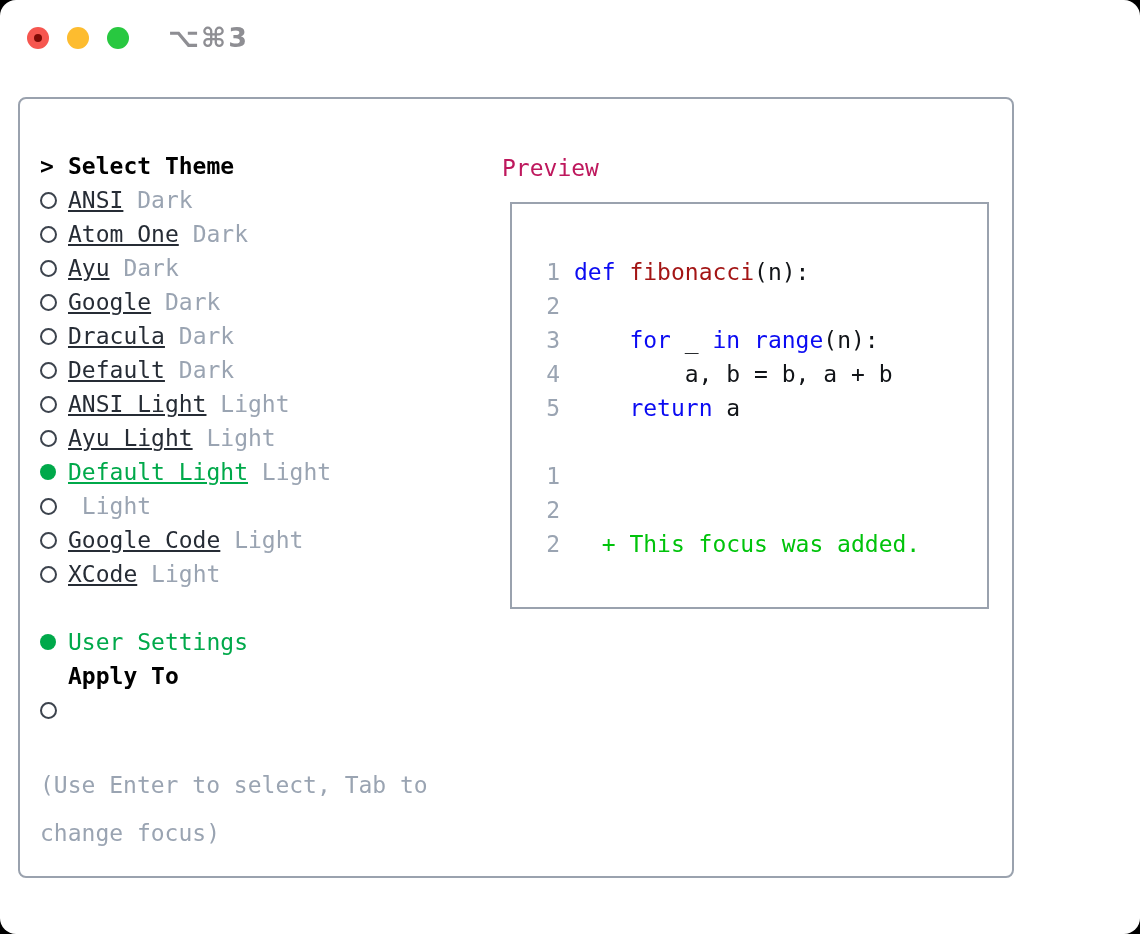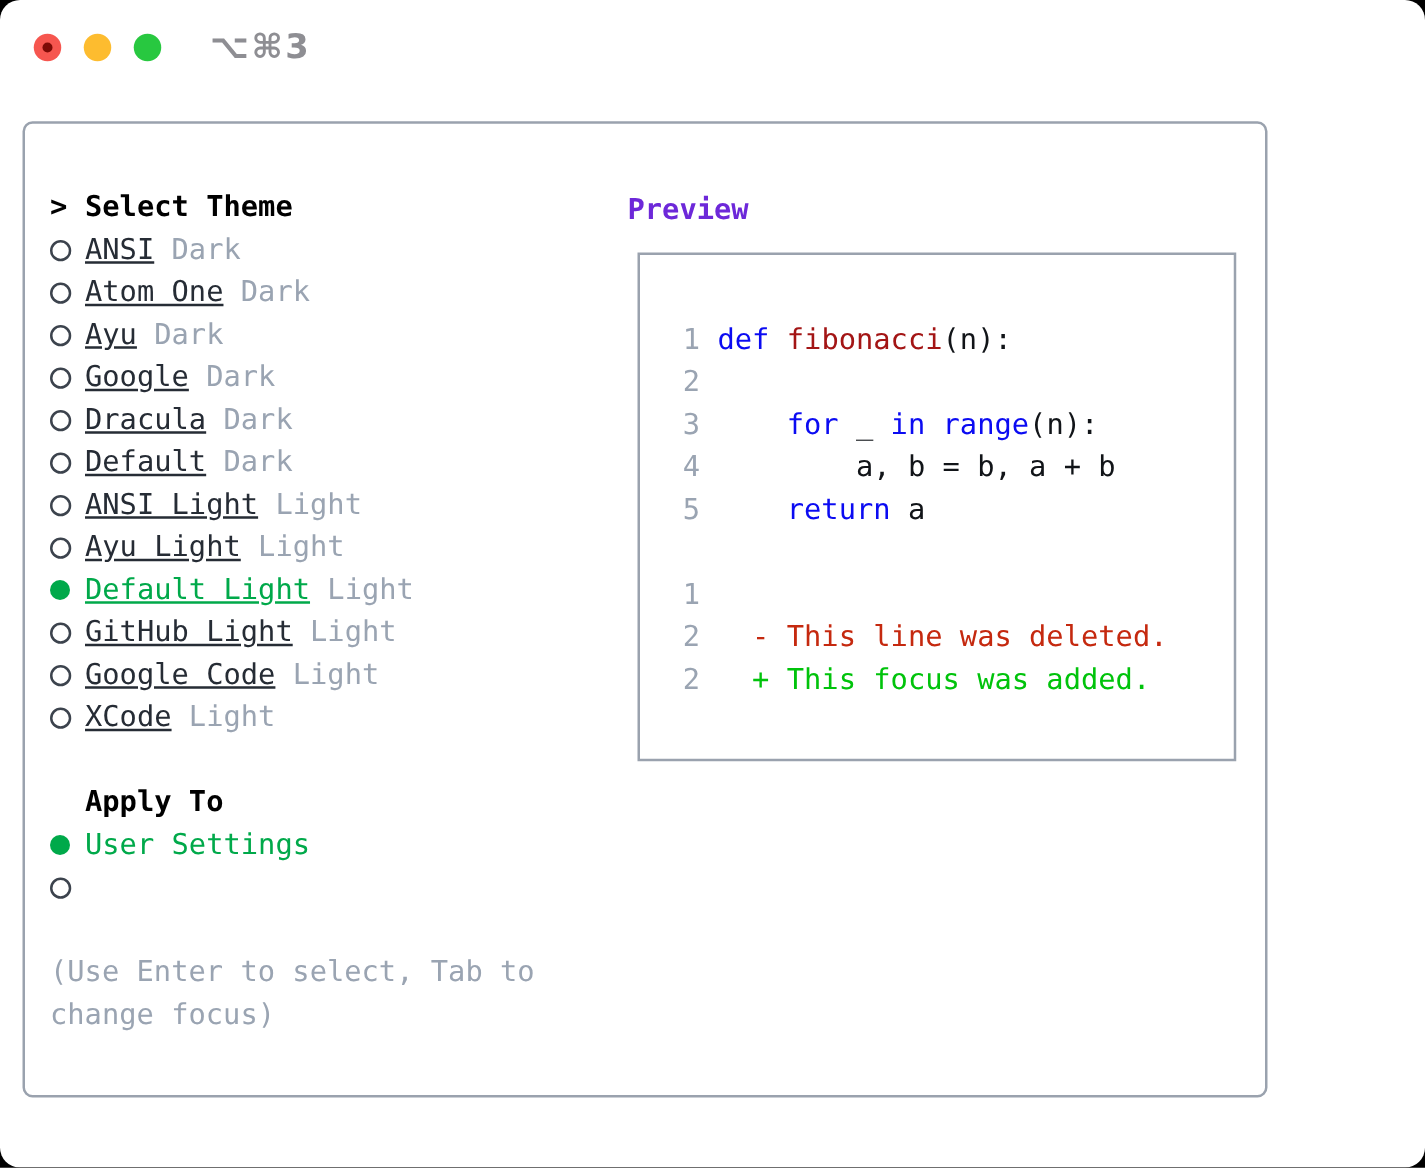--- a/index.html
+++ b/index.html
@@ -32,23 +32,23 @@
   .prompt{font-weight:bold;color:#000;}
   .heading-text{font-weight:bold;color:#000;text-align:right;}
   .ring{width:13px;height:13px;border:2px solid #3c434d;border-radius:50%;}
   .dot-sel{width:16px;height:16px;border-radius:50%;background:var(--accent-green,#00a94a);}
   .theme-name{color:var(--text-dark,#262c35);text-decoration:underline;}
   .theme-name.sel{color:var(--accent-green,#00a94a);}
   .theme-variant{color:var(--muted-gray,#9aa4b2);}
   .opt-label{color:var(--text-dark,#262c35);}
   .opt-label.sel{color:var(--accent-green,#00a94a);}
   .spacer{height:34px;}
-  .help{color:var(--muted-gray,#9aa4b2);line-height:34px;width:460px;}
+  .help{color:var(--muted-gray,#9aa4b2);line-height:48px;width:460px;}
   
-  .preview-heading{position:absolute;left:482px;top:52px;height:34px;display:flex;align-items:center;font-weight:bold;color:#6d28d9;}
+  .preview-heading{position:absolute;left:482px;top:52px;height:34px;display:flex;align-items:center;font-weight:normal;color:#be185d;}
   .preview-box{
     position:absolute;left:490px;top:103px;width:479px;height:407px;box-sizing:border-box;
     border:2px solid var(--border-gray,#9aa2ae);
     padding:51px 0 0 20px;overflow:hidden;
   }
   .cline{display:flex;align-items:center;height:34px;white-space:pre;}
   .ln{width:28px;flex:0 0 28px;text-align:right;color:var(--muted-gray,#9aa4b2);margin-right:14px;}
   .tok-plain{color:#111418;}
   .tok-keyword{color:var(--keyword-blue,#0b0bf2);}
   .tok-function{color:var(--function-red,#a31515);}
@@ -74,36 +74,36 @@
         <div class="row"><span class="gutter"><span class="prompt">&gt;</span></span><span class="heading-text">Select Theme</span></div>
         <div class="row"><span class="gutter"><span class="ring"></span></span><span class="theme-name">ANSI</span><span class="theme-variant"> Dark</span></div>
         <div class="row"><span class="gutter"><span class="ring"></span></span><span class="theme-name">Atom One</span><span class="theme-variant"> Dark</span></div>
         <div class="row"><span class="gutter"><span class="ring"></span></span><span class="theme-name">Ayu</span><span class="theme-variant"> Dark</span></div>
         <div class="row"><span class="gutter"><span class="ring"></span></span><span class="theme-name">Google</span><span class="theme-variant"> Dark</span></div>
         <div class="row"><span class="gutter"><span class="ring"></span></span><span class="theme-name">Dracula</span><span class="theme-variant"> Dark</span></div>
         <div class="row"><span class="gutter"><span class="ring"></span></span><span class="theme-name">Default</span><span class="theme-variant"> Dark</span></div>
         <div class="row"><span class="gutter"><span class="ring"></span></span><span class="theme-name">ANSI Light</span><span class="theme-variant"> Light</span></div>
         <div class="row"><span class="gutter"><span class="ring"></span></span><span class="theme-name">Ayu Light</span><span class="theme-variant"> Light</span></div>
         <div class="row"><span class="gutter"><span class="dot-sel"></span></span><span class="theme-name sel">Default Light</span><span class="theme-variant"> Light</span></div>
-        <div class="row"><span class="gutter"><span class="ring"></span></span><span class="theme-name">GitHub Light</span><span class="theme-variant"> Light</span></div>
+        <div class="row"><span class="gutter"><span class="ring"></span></span><span class="theme-variant"> Light</span></div>
         <div class="row"><span class="gutter"><span class="ring"></span></span><span class="theme-name">Google Code</span><span class="theme-variant"> Light</span></div>
         <div class="row"><span class="gutter"><span class="ring"></span></span><span class="theme-name">XCode</span><span class="theme-variant"> Light</span></div>
         <div class="spacer"></div>
+        <div class="row"><span class="gutter"><span class="dot-sel"></span></span><span class="opt-label sel">User Settings</span></div>
         <div class="row"><span class="gutter"></span><span class="heading-text">Apply To</span></div>
-        <div class="row"><span class="gutter"><span class="dot-sel"></span></span><span class="opt-label sel">User Settings</span></div>
         <div class="row"><span class="gutter"><span class="ring"></span></span></div>
         <div class="spacer"></div>
         <div class="help">(Use Enter to select, Tab to change focus)</div>
       </div>
     <div class="preview-heading">Preview</div>
     <div class="preview-box" id="preview-box">
         <div class="cline"><span class="ln">1</span><span class="tok-keyword">def</span><span class="tok-plain"> </span><span class="tok-function">fibonacci</span><span class="tok-plain">(n):</span></div>
         <div class="cline"><span class="ln">2</span></div>
         <div class="cline"><span class="ln">3</span><span class="tok-plain">    </span><span class="tok-keyword">for</span><span class="tok-plain"> _ </span><span class="tok-keyword">in</span><span class="tok-plain"> </span><span class="tok-keyword">range</span><span class="tok-plain">(n):</span></div>
         <div class="cline"><span class="ln">4</span><span class="tok-plain">        a, b = b, a + b</span></div>
         <div class="cline"><span class="ln">5</span><span class="tok-plain">    </span><span class="tok-keyword">return</span><span class="tok-plain"> a</span></div>
         <div class="cline"><span class="ln"></span></div>
         <div class="cline"><span class="ln">1</span></div>
-        <div class="cline"><span class="ln">2</span><span class="tok-deleted">  - This line was deleted.</span></div>
+        <div class="cline"><span class="ln">2</span></div>
         <div class="cline"><span class="ln">2</span><span class="tok-added">  + This focus was added.</span></div>
       </div>
   </div>
 </div>
 
 </body></html>

